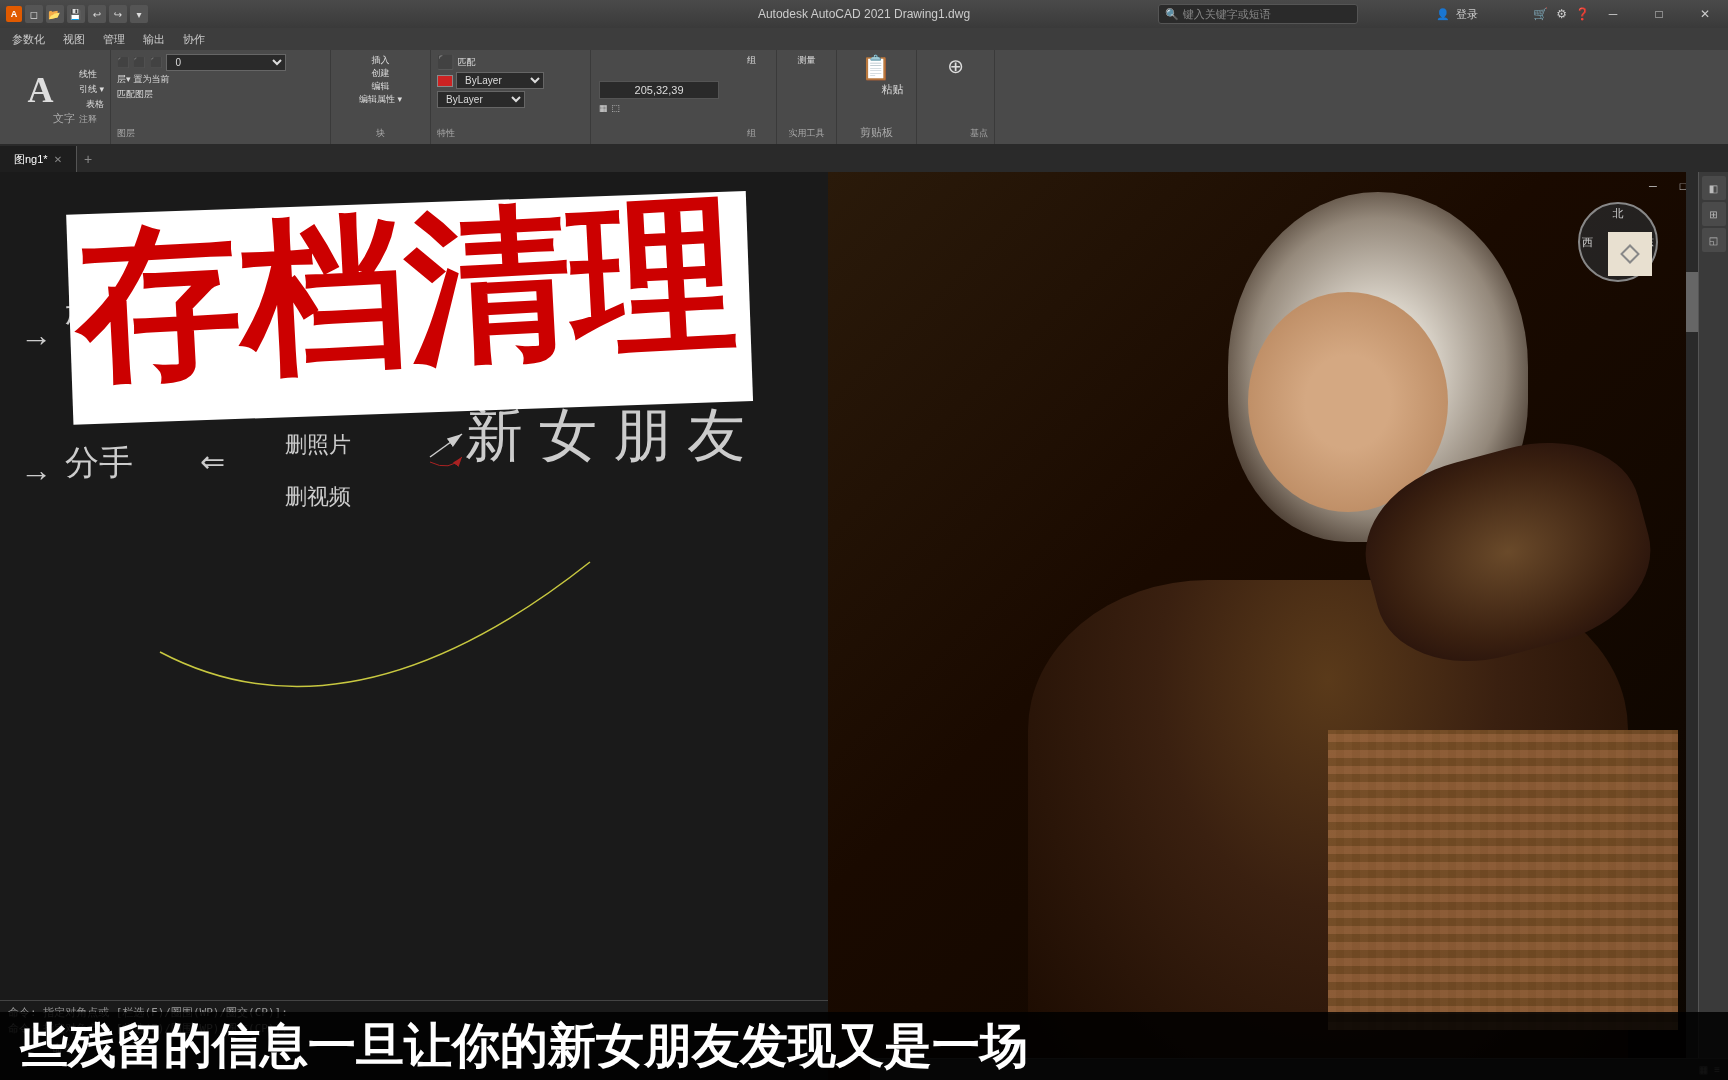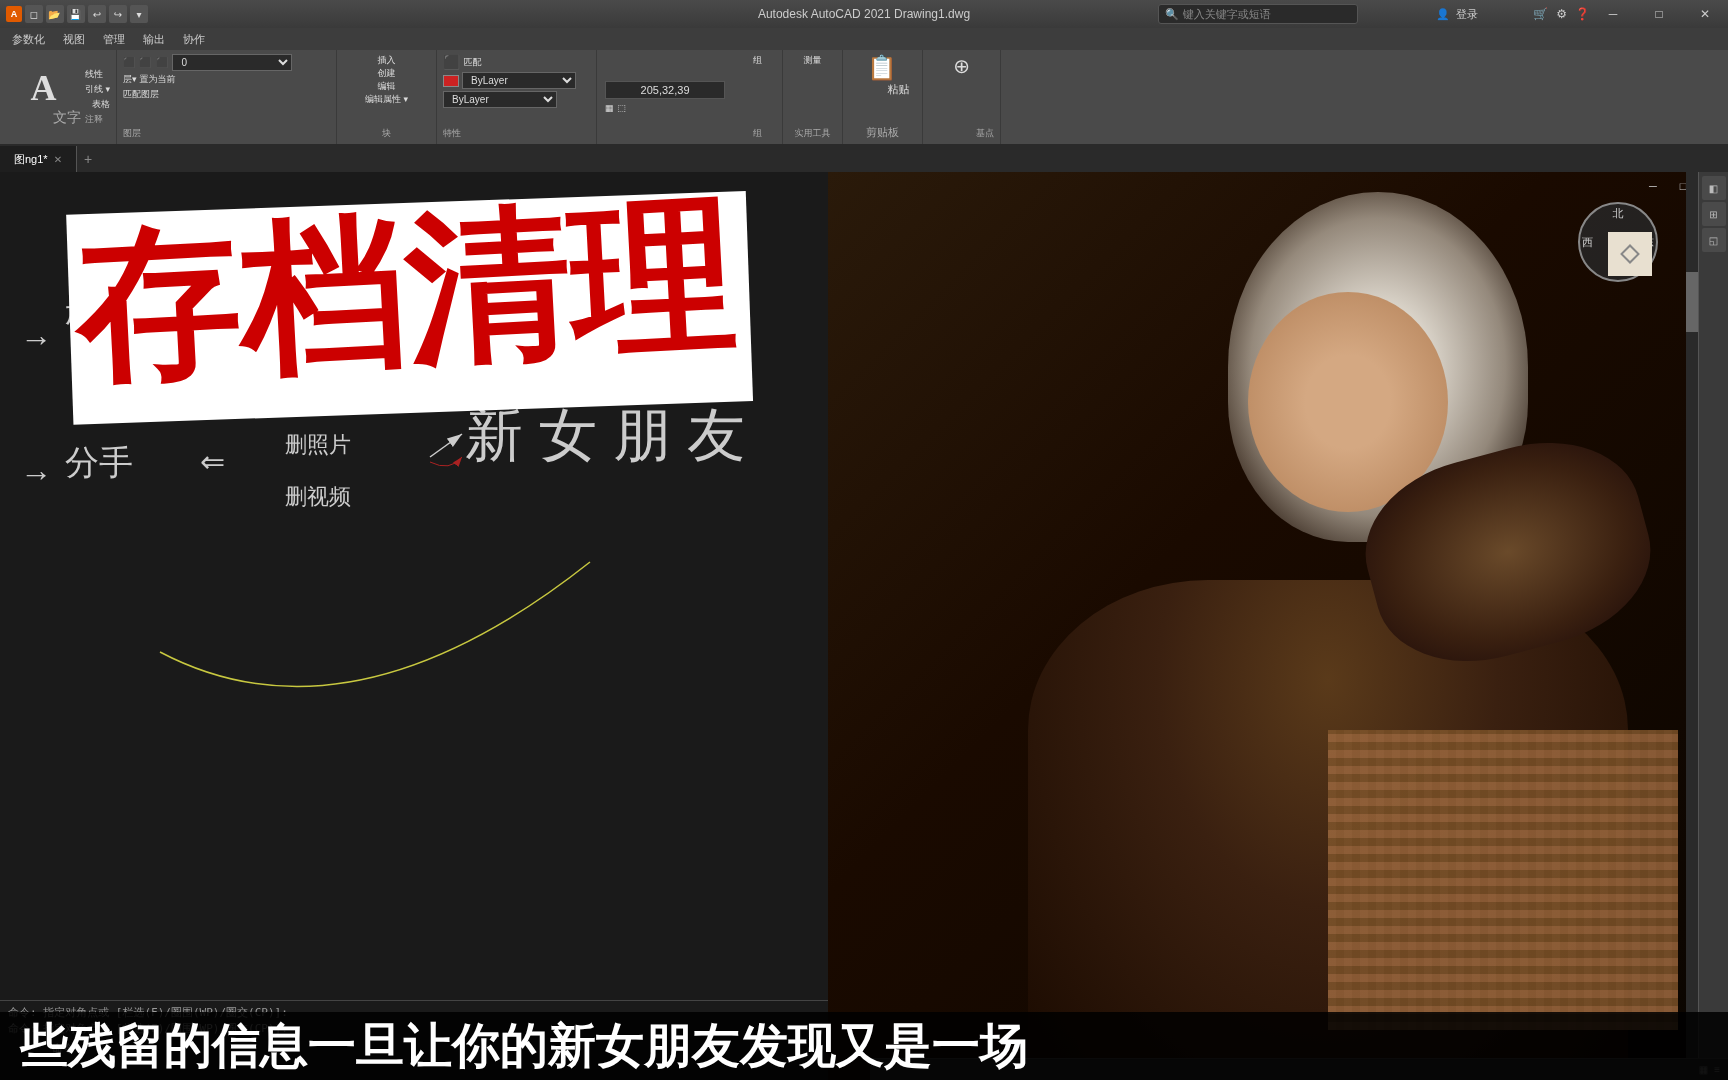--- a/index.html
+++ b/index.html
@@ -124,21 +124,21 @@
       font-size: 10px;
       padding: 1px 4px;
       width: 120px;
     }
     .prop-dropdown {
       background: #2a2a2a;
       border: 1px solid #666;
       color: #ddd;
       font-size: 10px;
       padding: 1px 4px;
-      width: 114px;
+      width: 88px;
     }
 
     
     #tabbar {
       width: 100%;
       height: 26px;
       background: #2a2a2a;
       display: flex;
       align-items: center;
     }
@@ -486,21 +486,21 @@
   <div class="menu-item">管理</div>
   <div class="menu-item">输出</div>
   <div class="menu-item">协作</div>
 </div>
 
 <div id="ribbon">
 
   <div class="ribbon-section" style="flex-direction:row;align-items:center;min-width:80px;">
     <div style="display:flex;flex-direction:column;align-items:center;">
       <span style="font-size:36px;color:#ddd;font-weight:bold;font-family:serif;">A</span>
-      <span style="font-size:14px;color:#aaa;margin-left:47px;">文字</span>
+      <span style="font-size:11px;color:#aaa;margin-left:47px;">文字</span>
     </div>
     <div style="display:flex;flex-direction:column;gap:2px;margin-left:4px;">
       <div style="font-size:9px;color:#ddd;">线性</div>
       <div style="font-size:9px;color:#ddd;">引线 ▾</div>
       <div style="font-size:9px;color:#ddd;text-align:right;">表格</div>
       <span style="font-size:9px;color:#aaa;margin-top:auto;">注释</span>
     </div>
   </div>
 
   <div class="ribbon-section" style="min-width:220px;align-items:flex-start;">

